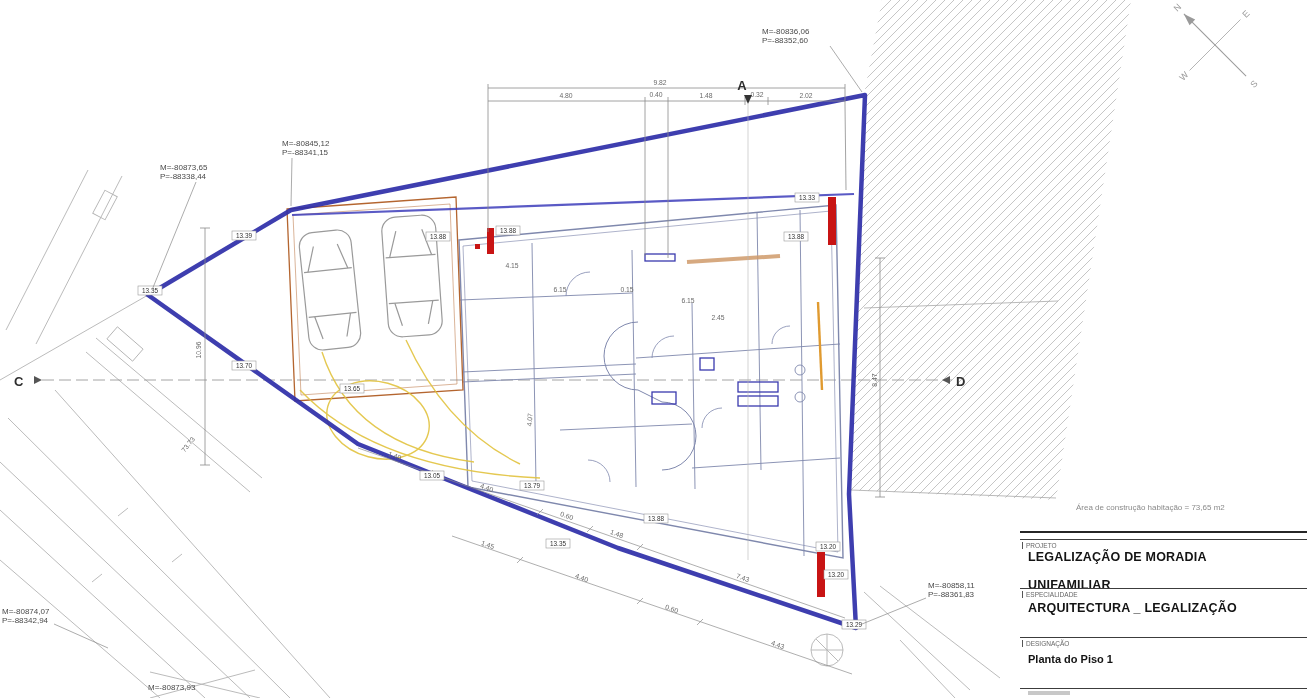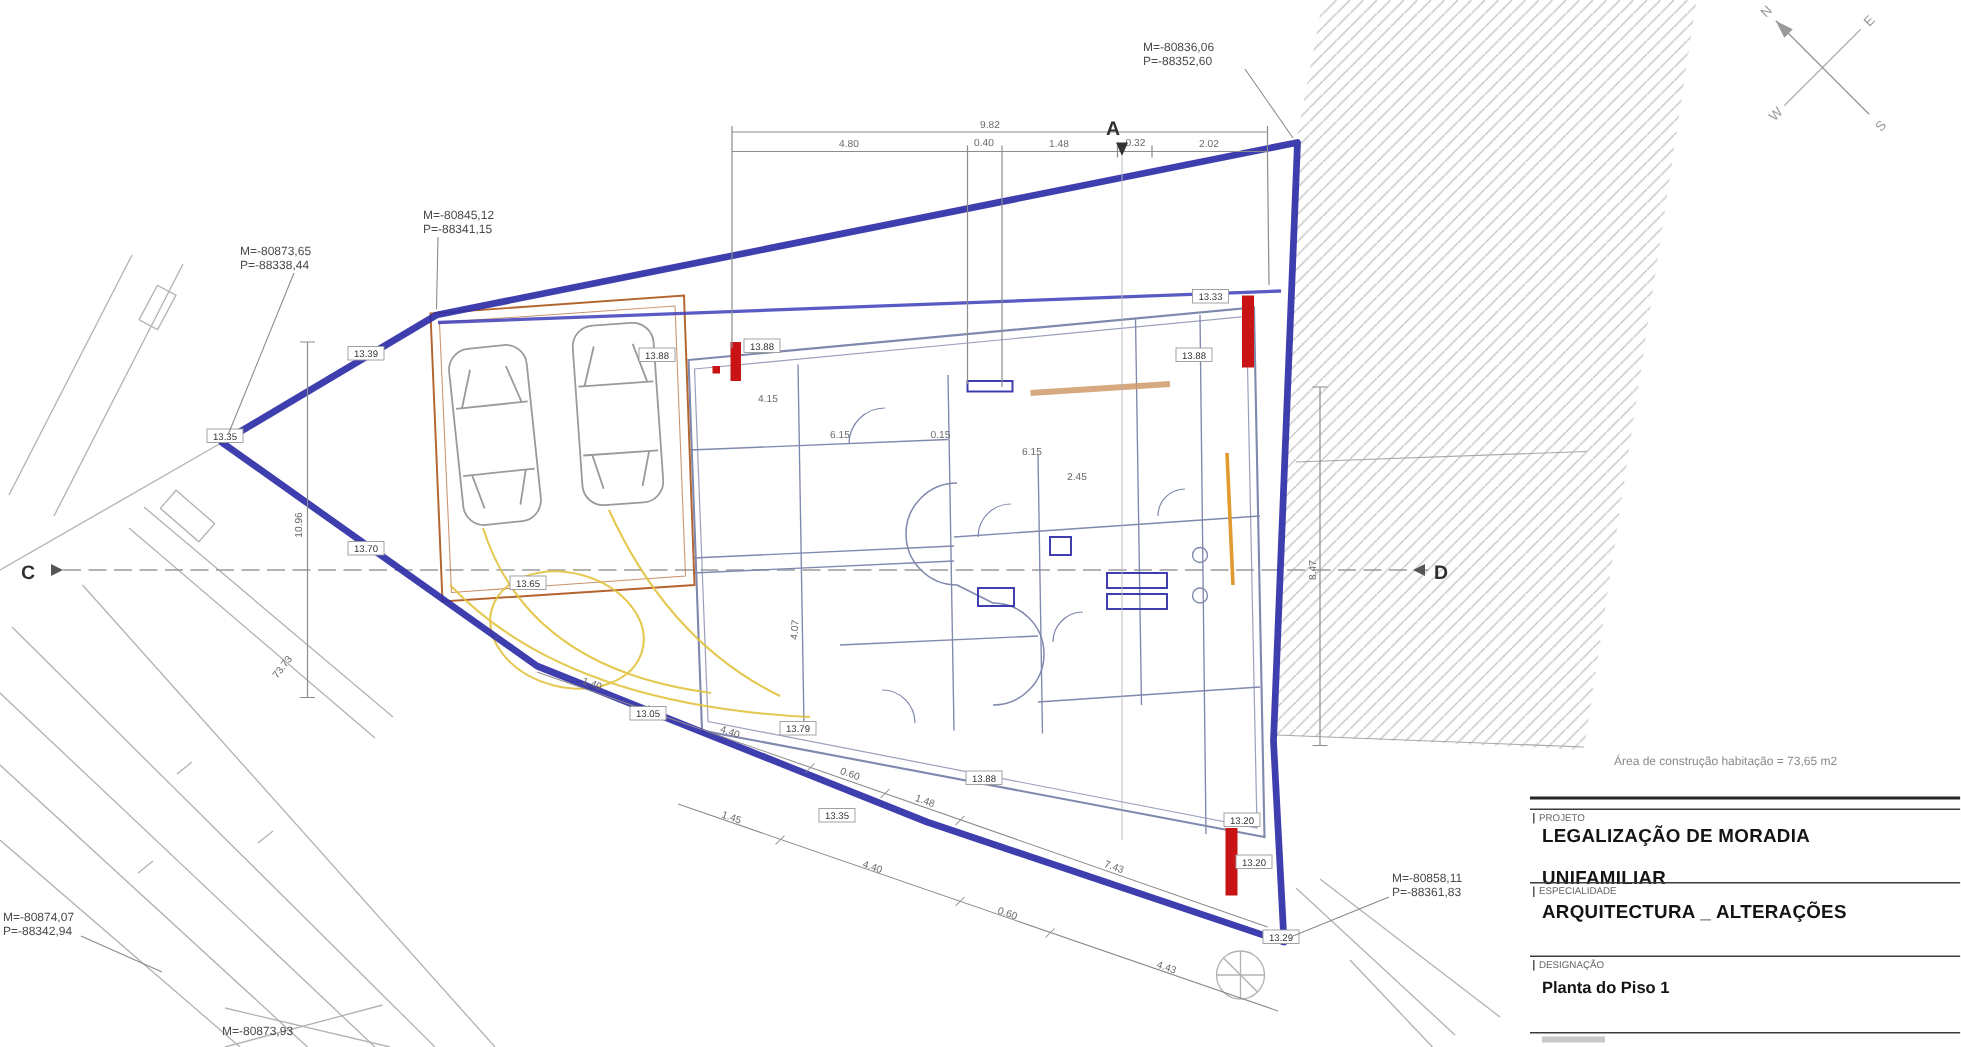--- a/index.html
+++ b/index.html
@@ -332,20 +332,20 @@
 </svg>
 
 <div class="tblock">
   <div class="tb-rule heavy" style="top:0;"></div>
   <div class="tb-rule" style="top:8px;"></div>
   <div class="tb-label" style="top:11px;">PROJETO</div>
   <div class="tb-big" style="top:19px;">LEGALIZAÇÃO DE MORADIA</div>
   <div class="tb-big" style="top:47px;">UNIFAMILIAR</div>
   <div class="tb-rule" style="top:57px;"></div>
   <div class="tb-label" style="top:60px;">ESPECIALIDADE</div>
-  <div class="tb-big" style="top:70px;">ARQUITECTURA _ ALTERAÇÕES</div>
+  <div class="tb-big" style="top:70px;">ARQUITECTURA _ LEGALIZAÇÃO</div>
   <div class="tb-rule" style="top:106px;"></div>
   <div class="tb-label" style="top:109px;">DESIGNAÇÃO</div>
   <div class="tb-med" style="top:122px;">Planta do Piso 1</div>
   <div class="tb-rule" style="top:157px;"></div>
   <div class="smudge" style="top:160px;"></div>
 </div>
 </div>
 
 </body></html>

